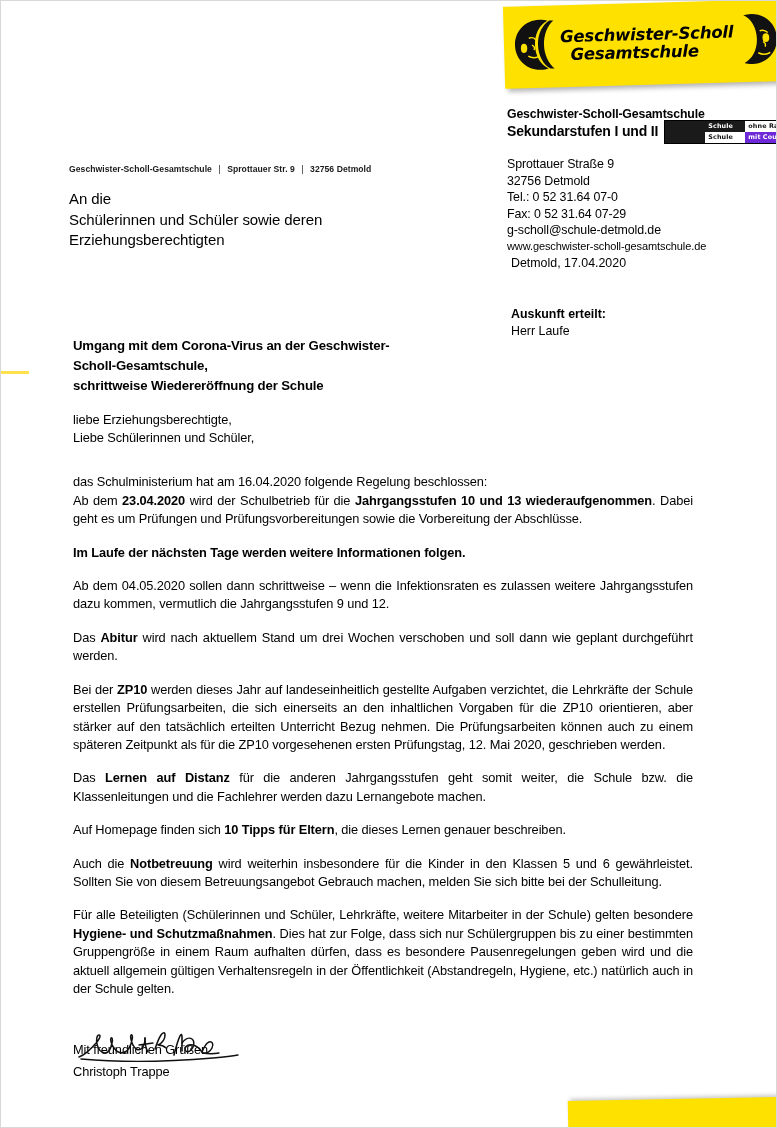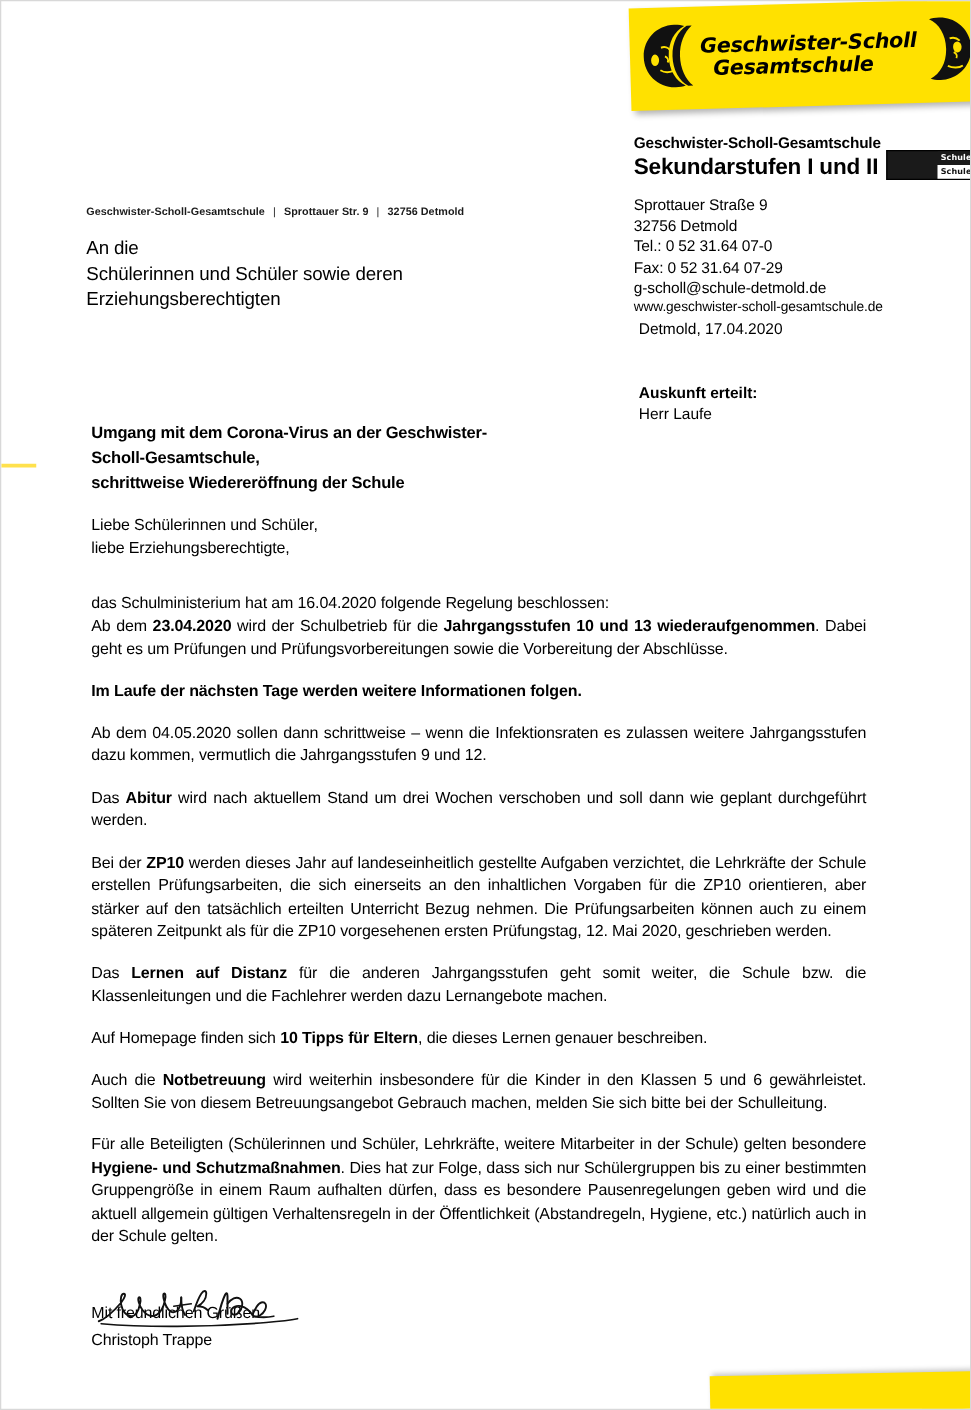--- a/index.html
+++ b/index.html
@@ -89,21 +89,21 @@
     font-weight: bold;
     line-height: 1.30;
     letter-spacing: -0.15px;
   }
   .sekundar-row {
     display: flex;
     align-items: flex-start;
     gap: 6px;
   }
   .sekundar-row .sek-text {
-    font-size: 18px;
+    font-size: 14px;
     font-weight: bold;
     letter-spacing: -0.15px;
     white-space: nowrap;
   }
 
   
   .badge {
     margin-top: -3px;
     border: 1px solid #000;
     background: #1a1a1a;
@@ -312,22 +312,22 @@
   </div>
 
   <div class="subject">
     <div>Umgang mit dem Corona-Virus an der Geschwister-</div>
     <div>Scholl-Gesamtschule,</div>
     <div>schrittweise Wiedereröffnung der Schule</div>
   </div>
 
   <div class="body-wrap">
     <div class="salutation">
+      <div>liebe Erziehungsberechtigte,</div>
       <div>Liebe Schülerinnen und Schüler,</div>
-      <div>liebe Erziehungsberechtigte,</div>
     </div>
 
     <div class="spacer-26"></div>
 
     <p class="para"><span>das Schulministerium hat am 16.04.2020 folgende Regelung beschlossen:</span></p>
 
     <p class="para gap-sm"><span>Ab dem </span><b>23.04.2020</b><span> wird der Schulbetrieb für die </span><b>Jahrgangsstufen 10 und 13 wiederaufgenommen</b><span>. Dabei geht es um Prüfungen und Prüfungsvorbereitungen sowie die Vorbereitung der Abschlüsse.</span></p>
 
     <div class="spacer-15"></div>
 

